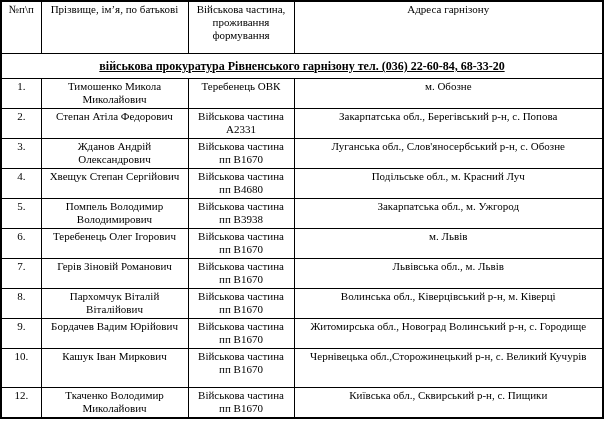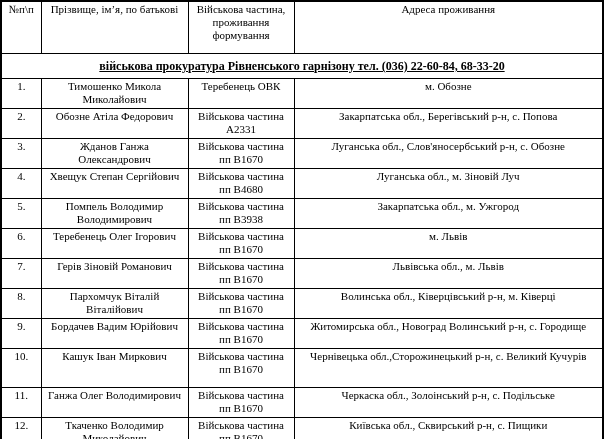--- a/index.html
+++ b/index.html
@@ -64,53 +64,53 @@
       <col class="c-num">
       <col class="c-name">
       <col class="c-unit">
       <col class="c-addr">
     </colgroup>
     <thead>
       <tr class="header-row">
         <th>№п\п</th>
         <th>Прізвище, ім’я, по батькові</th>
         <th>Військова частина, проживання формування</th>
-        <th>Адреса проживання</th>
+        <th>Адреса гарнізону</th>
       </tr>
       <tr class="section-row">
         <td colspan="4"><span>військова прокуратура Рівненського гарнізону тел. (036) 22-60-84, 68-33-20</span></td>
       </tr>
     </thead>
     <tbody>
   <tr>
     <td class="num-cell">1.</td>
     <td>Тимошенко Микола Миколайович</td>
     <td>Теребенець ОВК</td>
     <td>м. Обозне</td>
   </tr>
 
   <tr>
     <td class="num-cell">2.</td>
-    <td>Обозне Атіла Федорович</td>
+    <td>Степан Атіла Федорович</td>
     <td>Військова частина А2331</td>
     <td>Закарпатська обл., Берегівський р-н, с. Попова</td>
   </tr>
 
   <tr>
     <td class="num-cell">3.</td>
-    <td>Жданов Ганжа Олександрович</td>
+    <td>Жданов Андрій Олександрович</td>
     <td>Військова частина пп В1670</td>
     <td>Луганська обл., Слов'яносербський р-н, с. Обозне</td>
   </tr>
 
   <tr>
     <td class="num-cell">4.</td>
     <td>Хвещук Степан Сергійович</td>
     <td>Військова частина пп В4680</td>
-    <td>Луганська обл.,  м. Зіновій Луч</td>
+    <td>Подільське обл.,  м. Красний Луч</td>
   </tr>
 
   <tr>
     <td class="num-cell">5.</td>
     <td>Помпель Володимир Володимирович</td>
     <td>Військова частина пп В3938</td>
     <td>Закарпатська обл.,  м. Ужгород</td>
   </tr>
 
   <tr>
@@ -141,26 +141,20 @@
     <td>Житомирська обл., Новоград Волинський р-н, с. Городище</td>
   </tr>
 
   <tr>
     <td class="num-cell">10.</td>
     <td>Кашук Іван Миркович</td>
     <td>Військова частина пп В1670</td>
     <td>Чернівецька обл.,Сторожинецький  р-н,  с. Великий Кучурів</td>
   </tr>
 
-  <tr>
-    <td class="num-cell">11.</td>
-    <td>Ганжа Олег Володимирович</td>
-    <td>Військова частина пп В1670</td>
-    <td>Черкаска обл., Золоінський р-н, с. Подільське</td>
-  </tr>
 
   <tr>
     <td class="num-cell">12.</td>
     <td>Ткаченко Володимир Миколайович</td>
     <td>Військова частина пп В1670</td>
     <td>Київська обл., Сквирський р-н, с. Пищики</td>
   </tr>
 </tbody>
   </table>
 </div>

